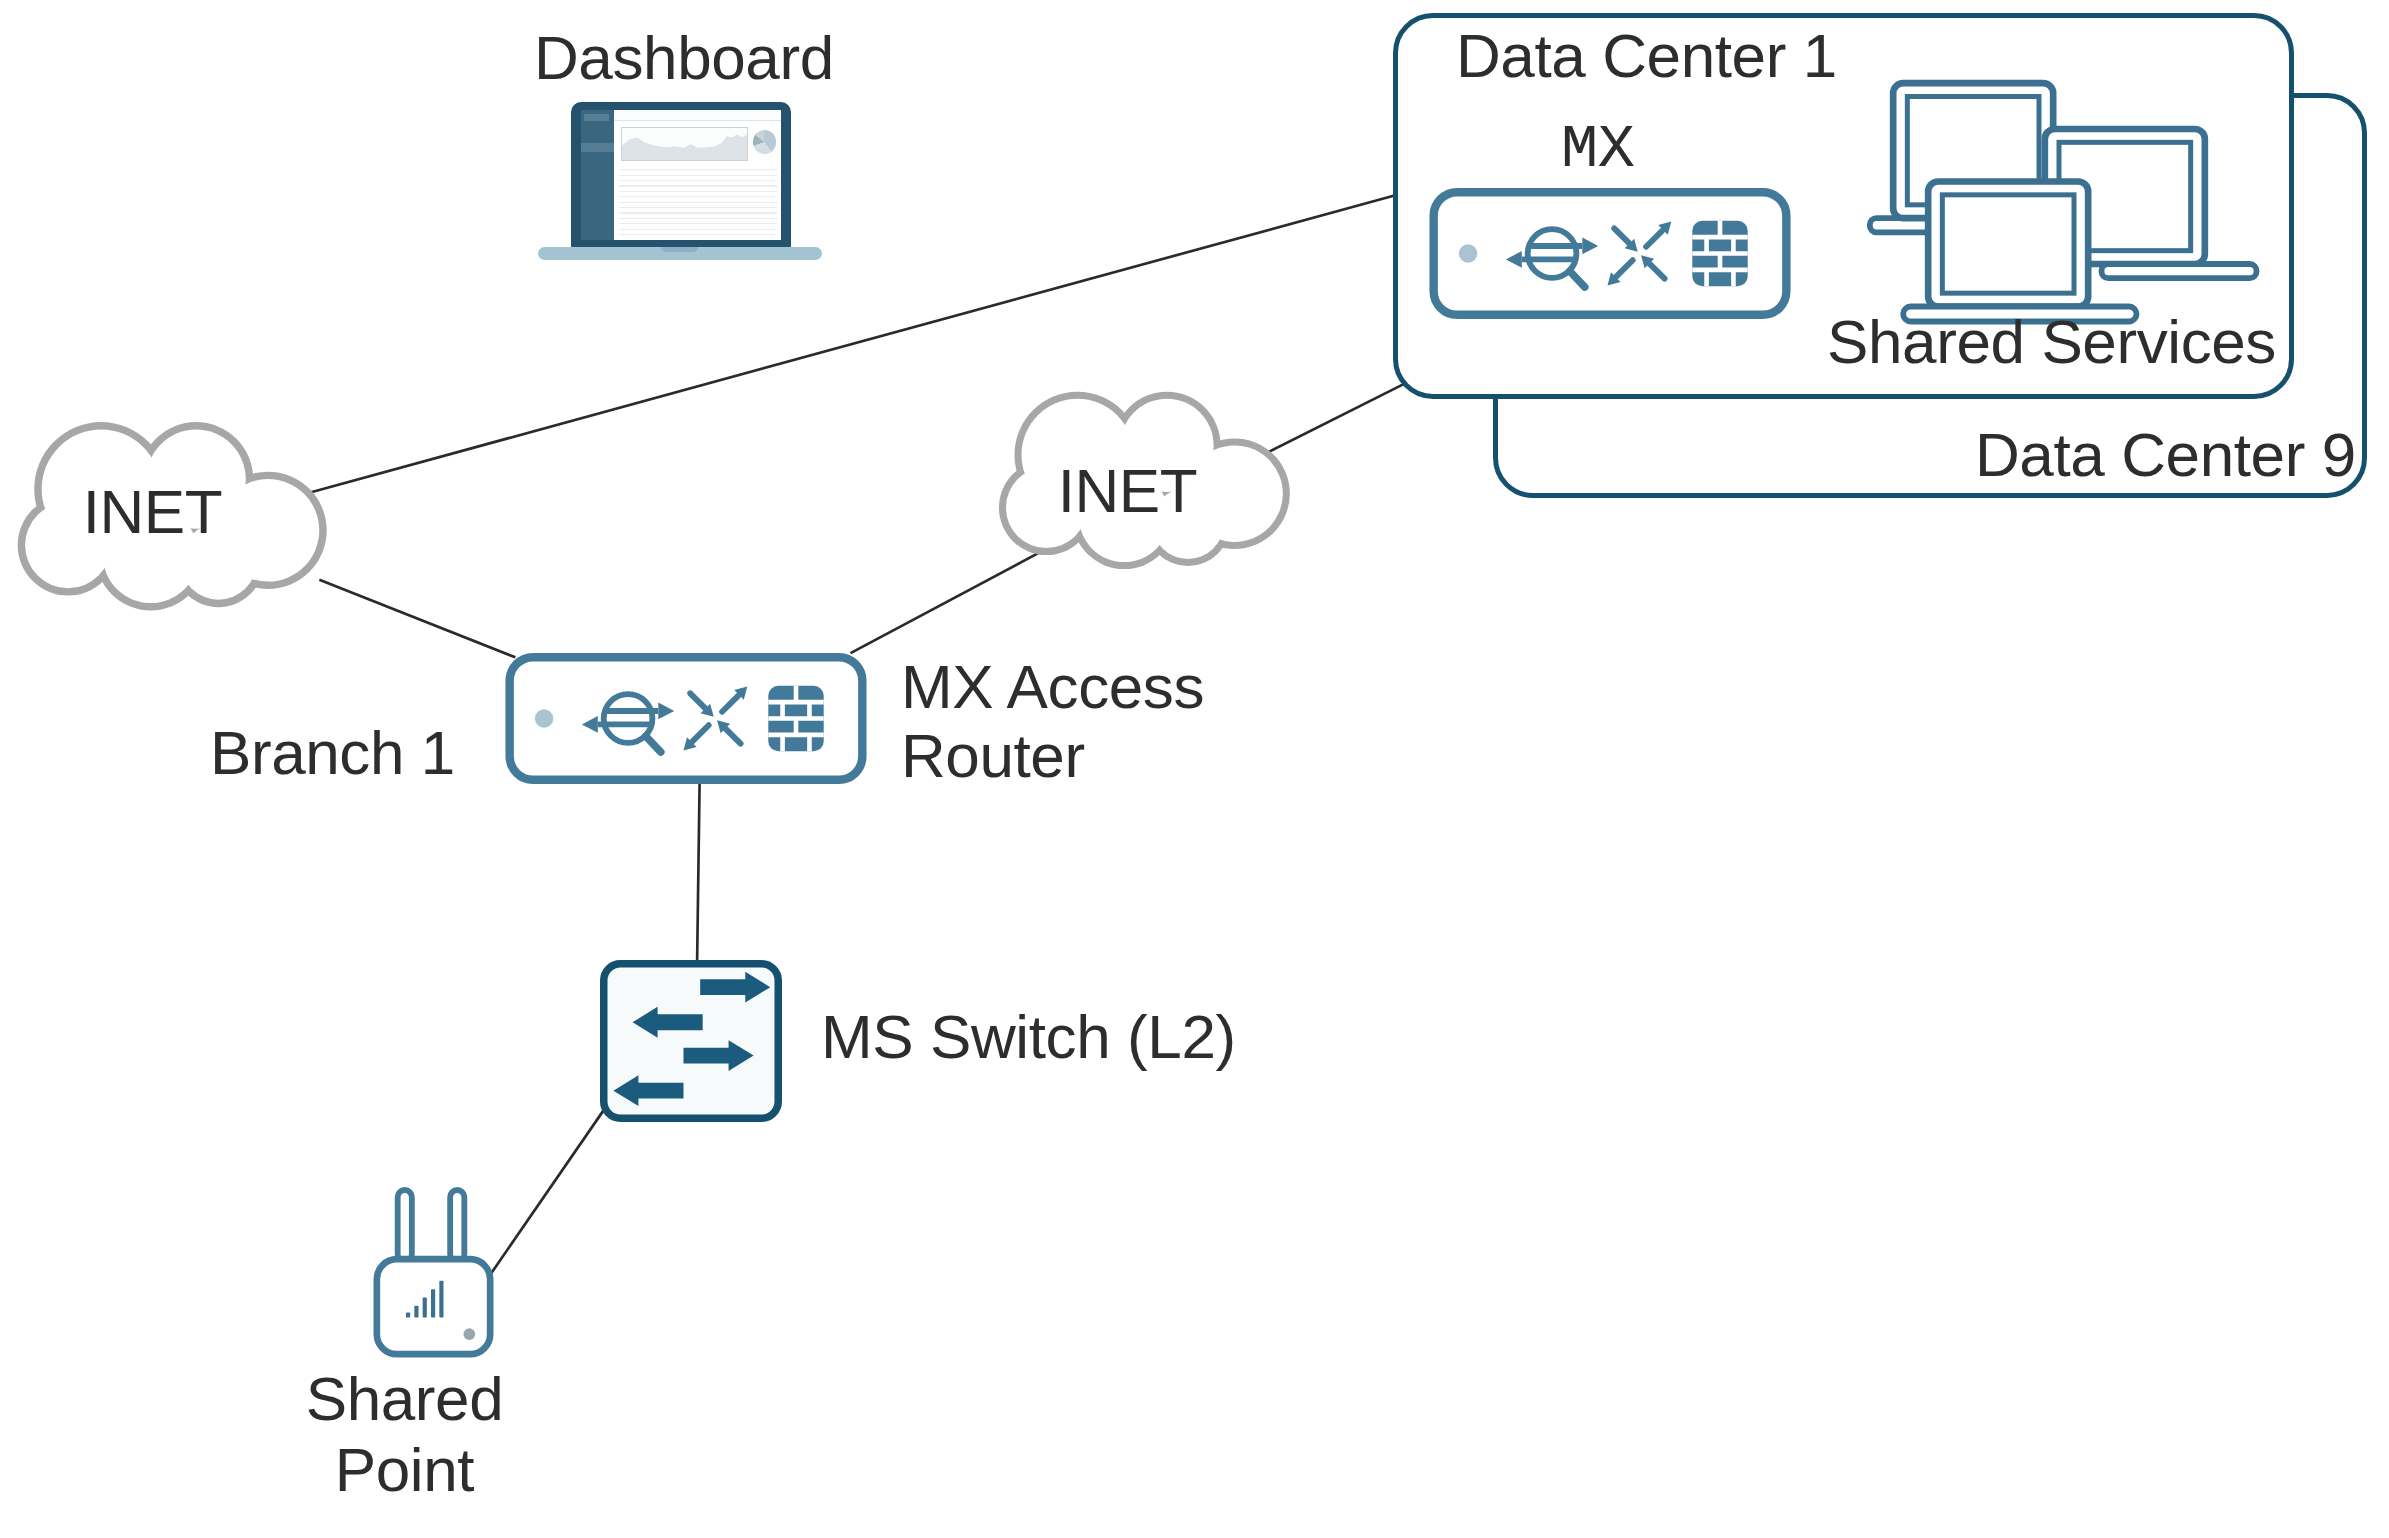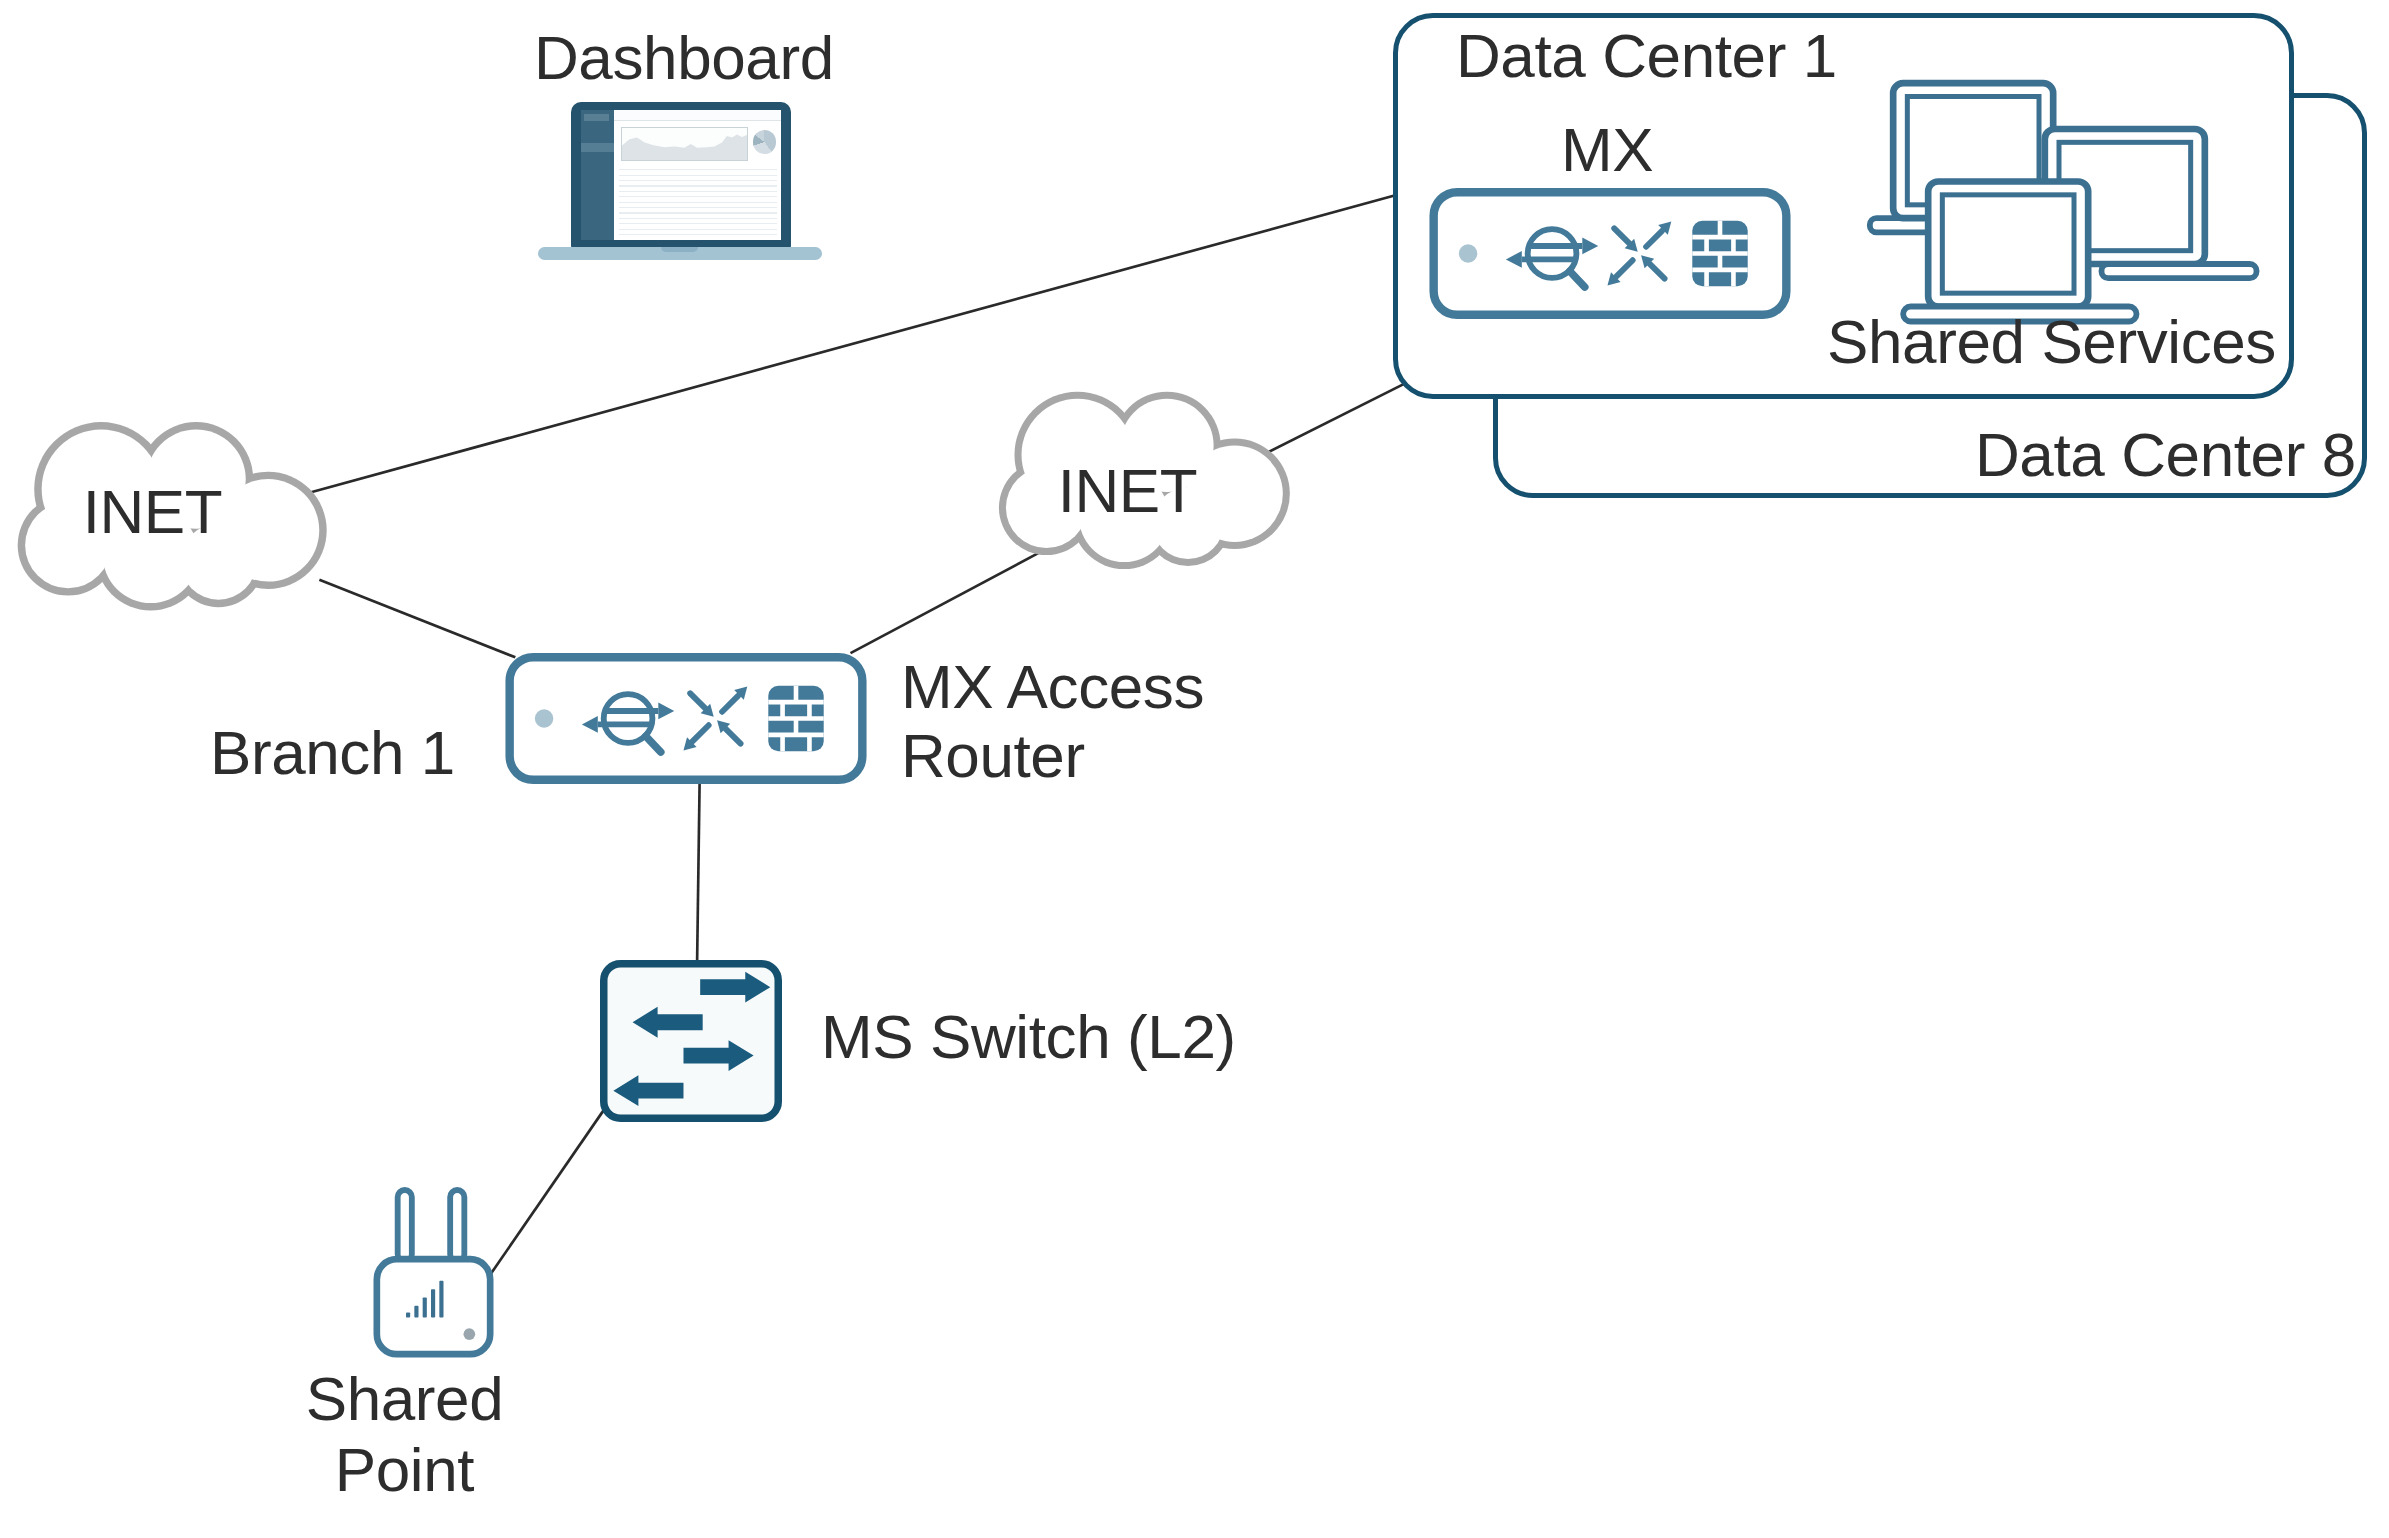--- a/index.html
+++ b/index.html
@@ -52,25 +52,25 @@
       <line x1="1262" y1="654" x2="1020" y2="783"></line>
       <line x1="839" y1="938" x2="836" y2="1153"></line>
       <line x1="724" y1="1331" x2="584" y2="1534"></line>
     </g>
   </svg>
 
   <div class="dc-box" style="left:1493px;top:93px;width:874px;height:405px;"></div>
 
   <div class="dc-box" style="left:1393px;top:12.5px;width:901px;height:386px;"></div>
 
-  <div class="lbl" style="left:1975px;top:420px;">Data Center 8</div>
+  <div class="lbl" style="left:1975px;top:420px;">Data Center 9</div>
 
   <div class="lbl" style="left:1456px;top:21px;">Data Center 1</div>
 
-  <div class="lbl" style="left:1561px;top:115px;">MX</div>
+  <div class="lbl" style="left:1561px;top:115px;font-family:Liberation Mono, monospace;">MX</div>
 
   <svg class="abs" style="left:1429px;top:188px;" width="362" height="131" viewBox="0 0 430 156">
     <rect x="5" y="5" width="420" height="146" rx="28" fill="#ffffff" stroke="#447a99" stroke-width="10"></rect>
     <circle cx="46" cy="78" r="11" fill="#a9c3d1"></circle>
     <g transform="translate(146,78)" stroke="#447a99" fill="none" stroke-width="7">
       <circle r="29"></circle>
       <line x1="-29" y1="-9" x2="36" y2="-9"></line>
       <line x1="-36" y1="7" x2="29" y2="7"></line>
       <line x1="21" y1="21" x2="39" y2="40" stroke-width="9" stroke-linecap="round"></line>
       <polygon points="36,-19 55,-9 36,1" fill="#447a99" stroke="none"></polygon>

